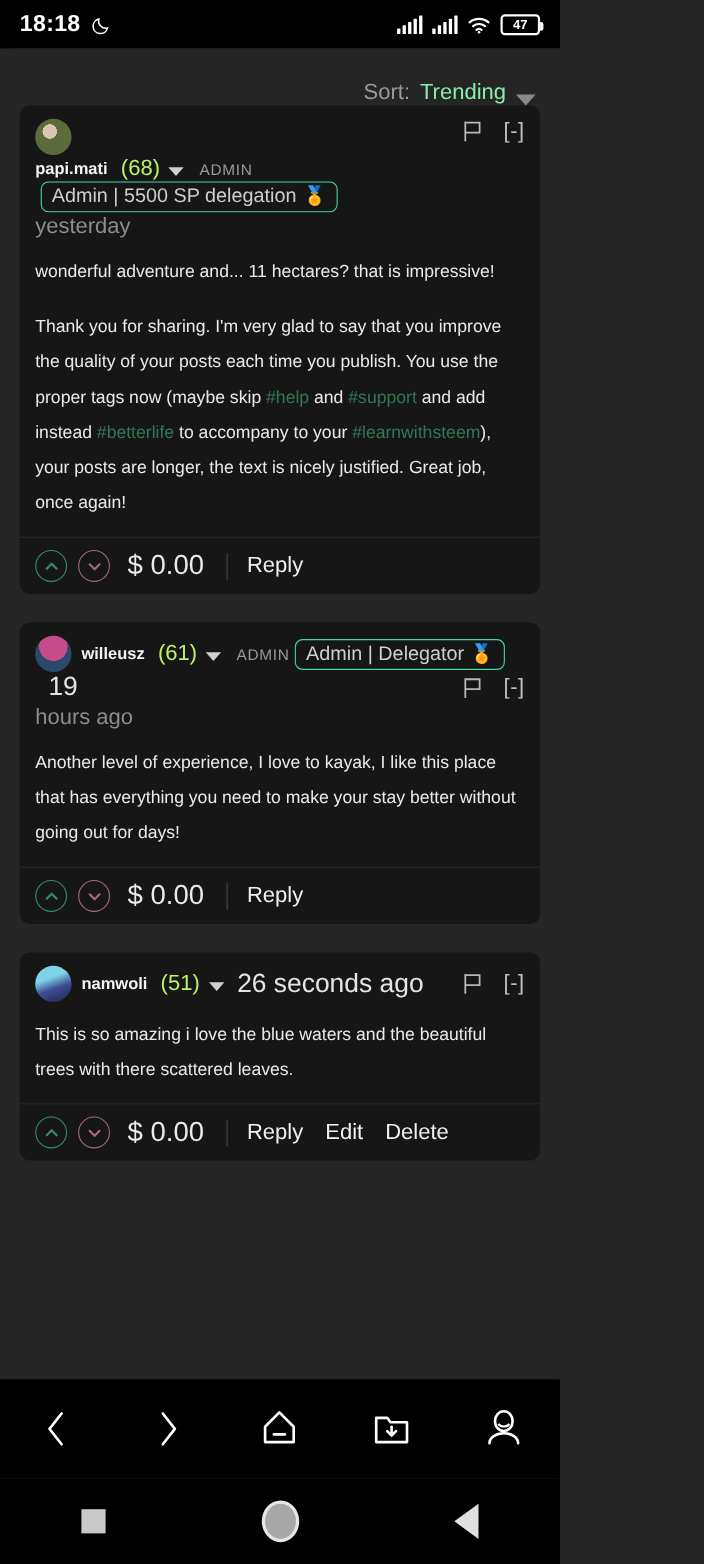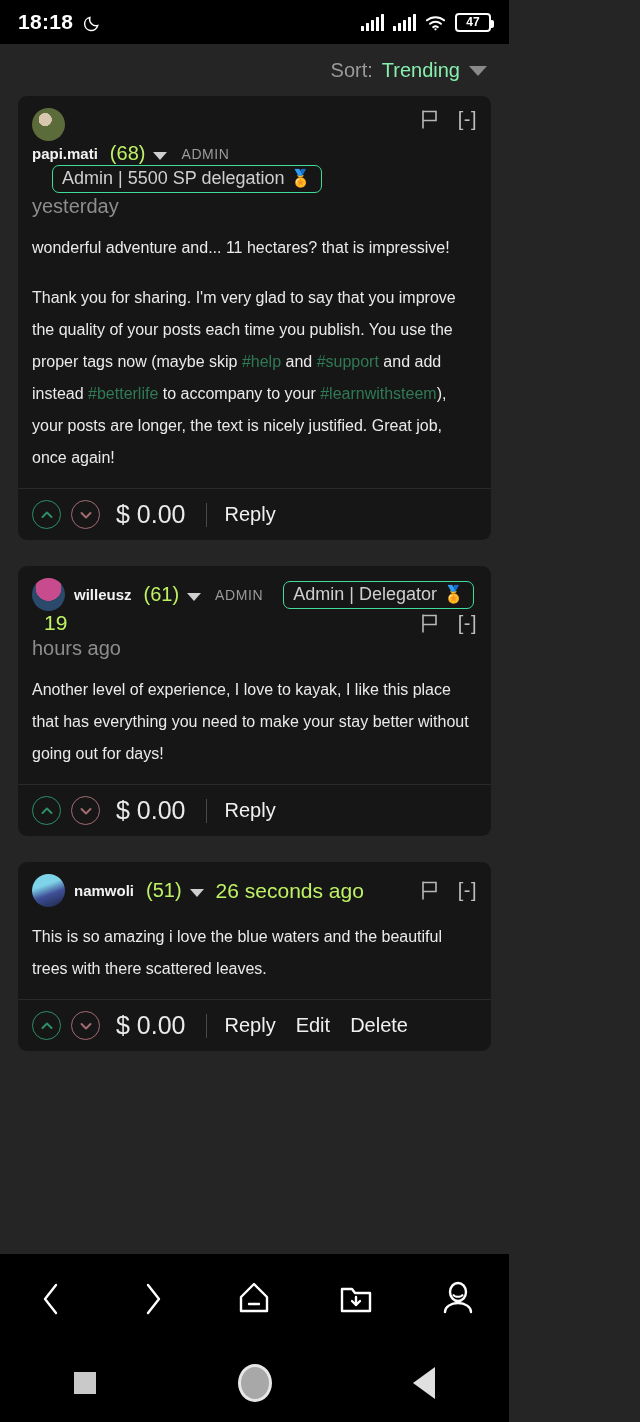--- a/index.html
+++ b/index.html
@@ -33,21 +33,21 @@
     display: flex; align-items: center; justify-content: center; position: relative;
   }
   .batt span { font-size: 12px; font-weight: bold; color: #fff; line-height: 1; }
   .batt::after {
     content: ''; position: absolute; right: -5px; top: 5px;
     width: 3px; height: 8px; background: #fff; border-radius: 0 2px 2px 0;
   }
 
   
   .sortbar {
-    height: 52px; display: flex; align-items: center; justify-content: flex-end;
+    height: 52px; display: flex; align-items: flex-end; justify-content: flex-end;
     padding-right: 22px; gap: 9px; background: #252525; margin-left: 12px;
   }
   .sort-label { color: #9a9a9a; font-size: 20px; }
   .sort-value { color: #86efac; font-size: 20px; }
   .caret-down {
     width: 0; height: 0; border-left: 9px solid transparent;
     border-right: 9px solid transparent; border-top: 10px solid #8a8a8a;
     margin-top: 2px;
   }
 
@@ -69,25 +69,25 @@
   .c-name { color: #f2f2f2; font-size: 15px; font-weight: bold; }
   .c-rep { color: #bef264; font-size: 20px; margin-left: 12px; }
   .mini-caret {
     width: 0; height: 0; border-left: 7px solid transparent;
     border-right: 7px solid transparent; border-top: 8px solid #cfcfcf;
     margin: 4px 0 0 8px;
   }
   .c-adminlabel { color: #9a9a9a; font-size: 14px; letter-spacing: .6px; margin-left: 14px; }
   .c-badge {
     border: 1.6px solid #3fdc9a; border-radius: 7px; color: #cfcfcf;
-    font-size: 18px; padding: 2px 9px 3px 9px; margin-left: 20px;
+    font-size: 18px; padding: 2px 9px 3px 9px; margin-left: 5px;
     display: inline-flex; align-items: center; gap: 6px; white-space: nowrap;
   }
   .c-badge .medal { font-size: 17px; }
-  .c-time { color: #bef264; font-size: 21px; margin-left: 12px; }
+  .c-time { color: #e5e5e5; font-size: 24px; margin-left: 12px; }
   .spacer { flex: 1 1 auto; }
   .flag-icon { width: 20px; height: 21px; margin-left: 8px; flex: 0 0 auto; }
   .collapse { color: #bdbdbd; font-size: 20px; margin-left: 18px; letter-spacing: .5px; }
   .c-time-wrap { color: #8d8d8d; font-size: 20px; margin-top: 2px; }
 
   .c-body { padding: 6px 14px 14px 14px; }
   .c-body p { color: #eaeaea; font-size: 16px; line-height: 32px; margin-bottom: 18px; }
   .c-body p:last-child { margin-bottom: 0; }
   .c-body p.tight { margin-bottom: 0; }
   .c-body p.bold { font-weight: bold; color: #f5f5f5; }

